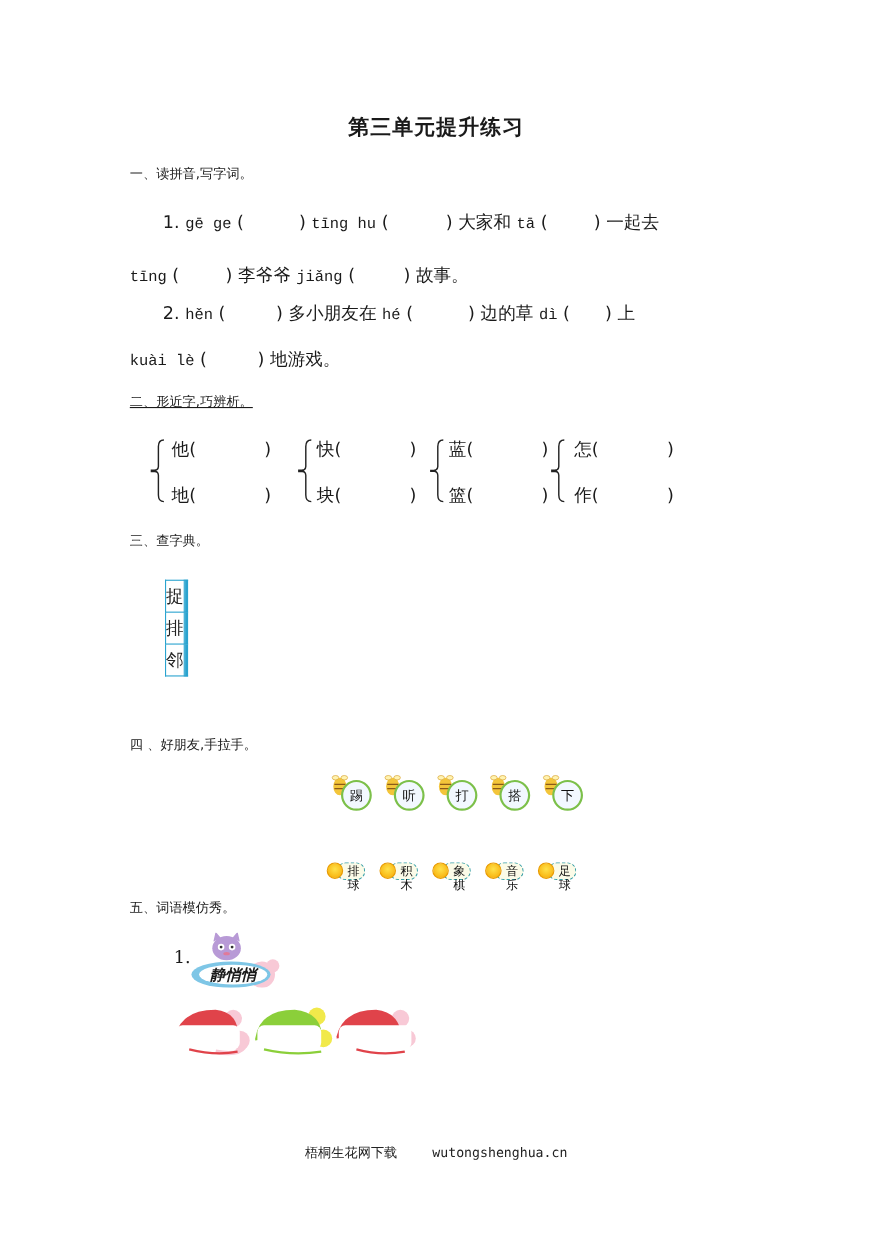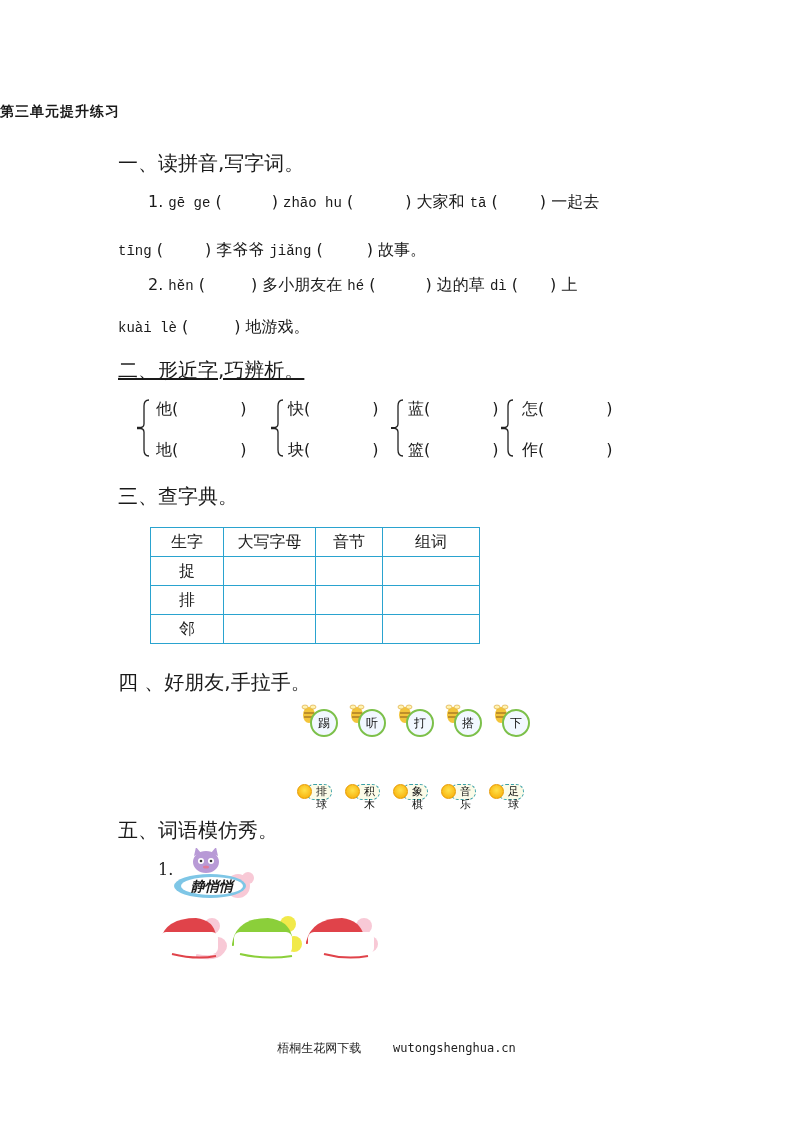--- a/index.html
+++ b/index.html
@@ -1,20 +1,20 @@
 <!DOCTYPE html>
 <html><head>
 <meta charset="utf-8">
 <style>
   * { margin: 0; padding: 0; box-sizing: border-box; }
   html, body { width: 793px; height: 1122px; background: #ffffff; }
   body { position: relative; font-family: "DejaVu Serif", "Liberation Serif", serif; color: #1a1a1a; overflow: hidden; }
   .abs { position: absolute; white-space: nowrap; }
-  .title { left: 0; width: 793px; top: 103px; font-size: 14px; font-weight: bold; font-family: "DejaVu Sans", sans-serif; letter-spacing: 1px; }
-  .sec { font-size: 20px; font-family: "DejaVu Sans", sans-serif; }
+  .title { left: 0; width: 793px; top: 103px; text-align: center; font-size: 19px; font-weight: bold; font-family: "DejaVu Sans", sans-serif; letter-spacing: 1px; }
+  .sec { font-size: 12px; font-family: "DejaVu Sans", sans-serif; }
   .line { font-size: 16px; font-family: "DejaVu Sans", sans-serif; }
   .py { font-family: Liberation Mono, monospace; font-size: 14px; }
   .blank { display: inline-block; }
   
   .brace { position: absolute; width: 14px; }
   .brace svg { display: block; }
   .pair-item { position: absolute; font-size: 16px; font-family: "DejaVu Sans", sans-serif; }
   
   table.dict { position: absolute; left: 150px; top: 527px; border-collapse: collapse; font-size: 16px; font-family: "DejaVu Sans", sans-serif; }
   table.dict td { border: 1.5px solid #2aa3cf; height: 29px; text-align: center; color: #222; }
@@ -35,21 +35,21 @@
 <body>
 
 <div class="abs title">第三单元提升练习</div>
 
 <div class="abs sec" style="left:118px; top:150px;">一、读拼音,写字词。</div>
 
 <div class="abs line" style="left:148px; top:192px;">
   <span>1.</span>
   <span class="py">gē ge</span>
   <span>(</span><span class="blank" style="width:50px;"></span><span>)</span>
-  <span class="py">zhāo hu</span>
+  <span class="py">tīng hu</span>
   <span>(</span><span class="blank" style="width:52px;"></span><span>)</span>
   <span>大家和</span>
   <span class="py">tā</span>
   <span>(</span><span class="blank" style="width:42px;"></span><span>)</span>
   <span>一起去</span>
 </div>
 
 <div class="abs line" style="left:118px; top:240px;">
   <span class="py">tīng</span>
   <span>(</span><span class="blank" style="width:42px;"></span><span>)</span>
@@ -113,26 +113,20 @@
       <line x1="1" y1="30" x2="6" y2="30" stroke="#222" stroke-width="2.5"></line>
     </svg>
 </div>
 <div class="pair-item" style="left:522px; top:399px;"><span>怎</span><span>(</span><span class="blank" style="width:62px;"></span><span>)</span></div>
 <div class="pair-item" style="left:522px; top:440px;"><span>作</span><span>(</span><span class="blank" style="width:62px;"></span><span>)</span></div>
 
 <div class="abs sec" style="left:118px; top:483px;">三、查字典。</div>
 
 <table class="dict">
   <tbody>
-      <tr>
-    <td style="width:73px;">生字</td>
-    <td style="width:92px;">大写字母</td>
-    <td style="width:67px;">音节</td>
-    <td style="width:97px;">组词</td>
-  </tr>
   <tr>
     <td>捉</td>
     <td></td>
     <td></td>
     <td></td>
   </tr>
   <tr>
     <td>排</td>
     <td></td>
     <td></td>

